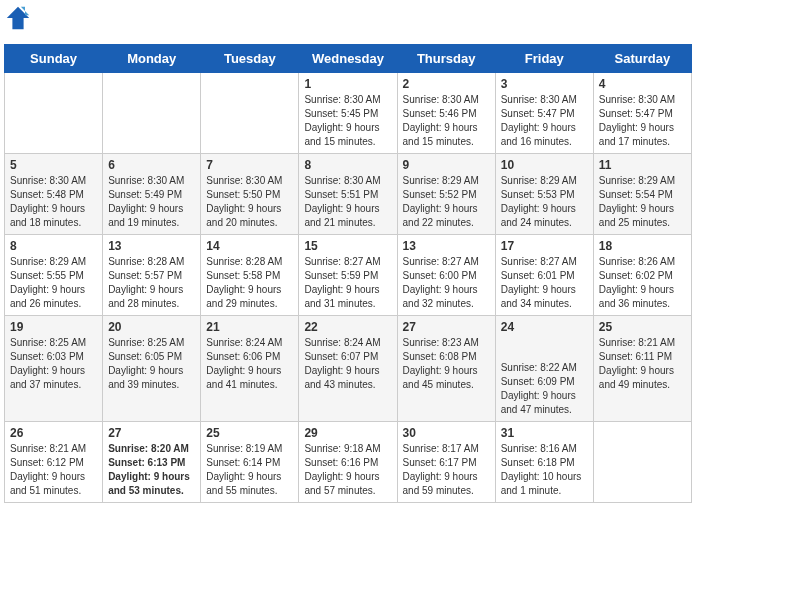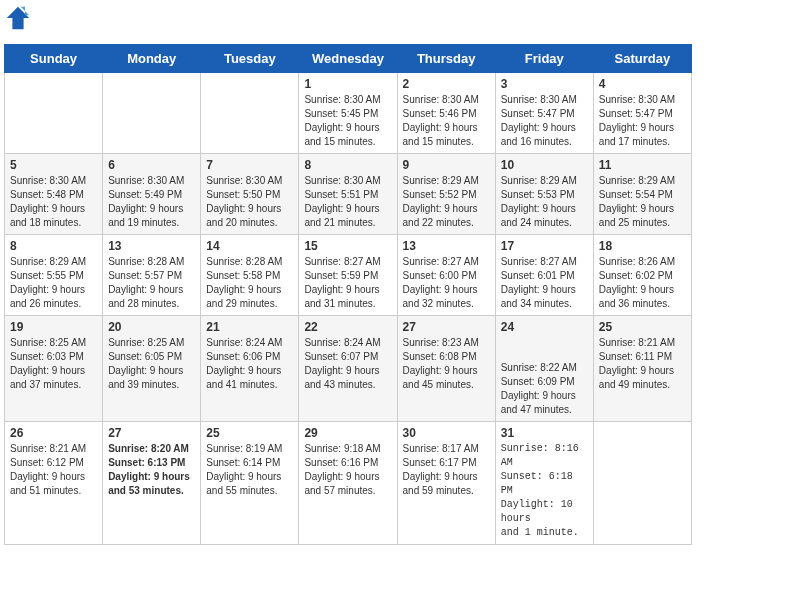--- a/index.html
+++ b/index.html
@@ -341,21 +341,21 @@
           </td>
           <td>
             <span class="day-number">30</span>
             <div class="cell-content" style="white-space: pre-line;">Sunrise: 8:17 AM
 Sunset: 6:17 PM
 Daylight: 9 hours
 and 59 minutes.</div>
           </td>
           <td>
             <span class="day-number">31</span>
-            <div class="cell-content" style="white-space: pre-line; font-family: Liberation Mono, monospace;">Sunrise: 8:16 AM
+            <div class="cell-content" style="white-space: pre-line;">Sunrise: 8:16 AM
 Sunset: 6:18 PM
 Daylight: 10 hours
 and 1 minute.</div>
           </td>
           <td class="empty-cell"></td>
         </tr>
       </tbody>
   </table>
 </div>
 

